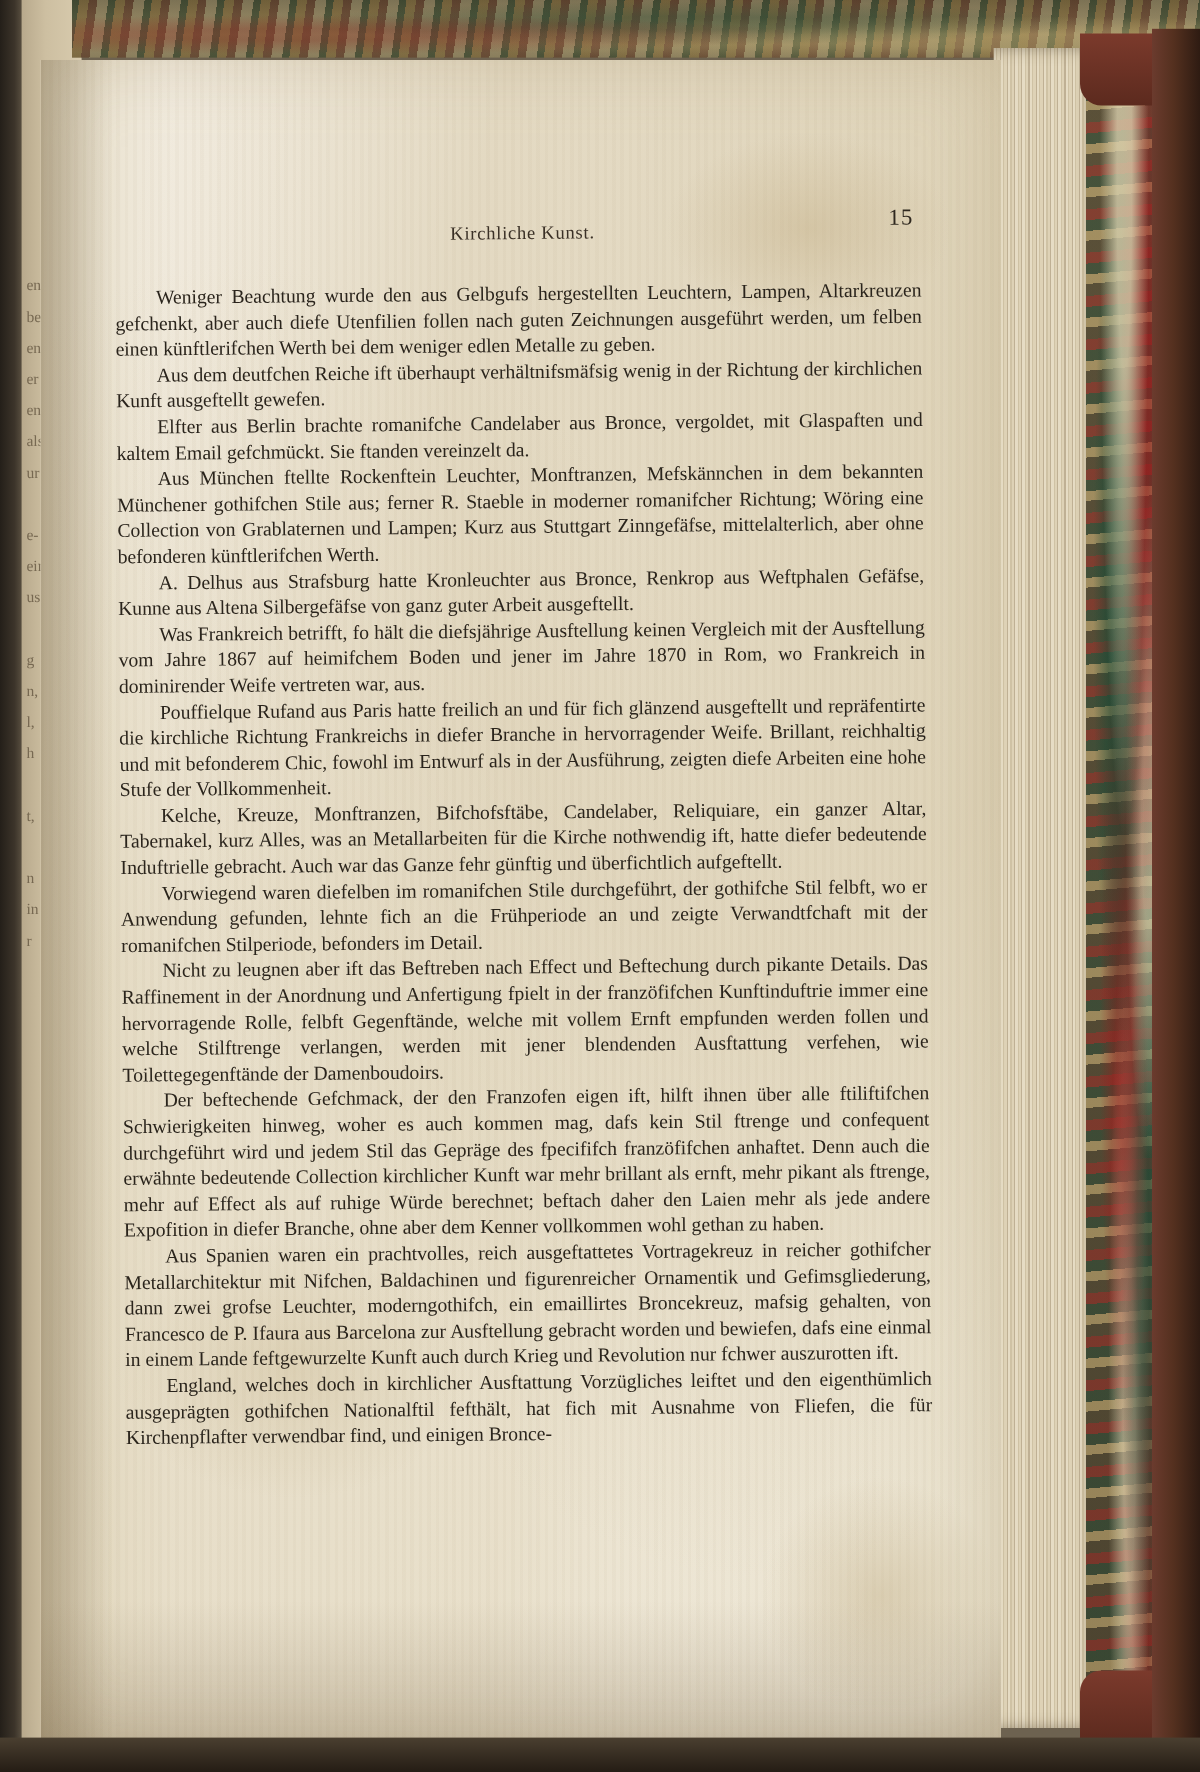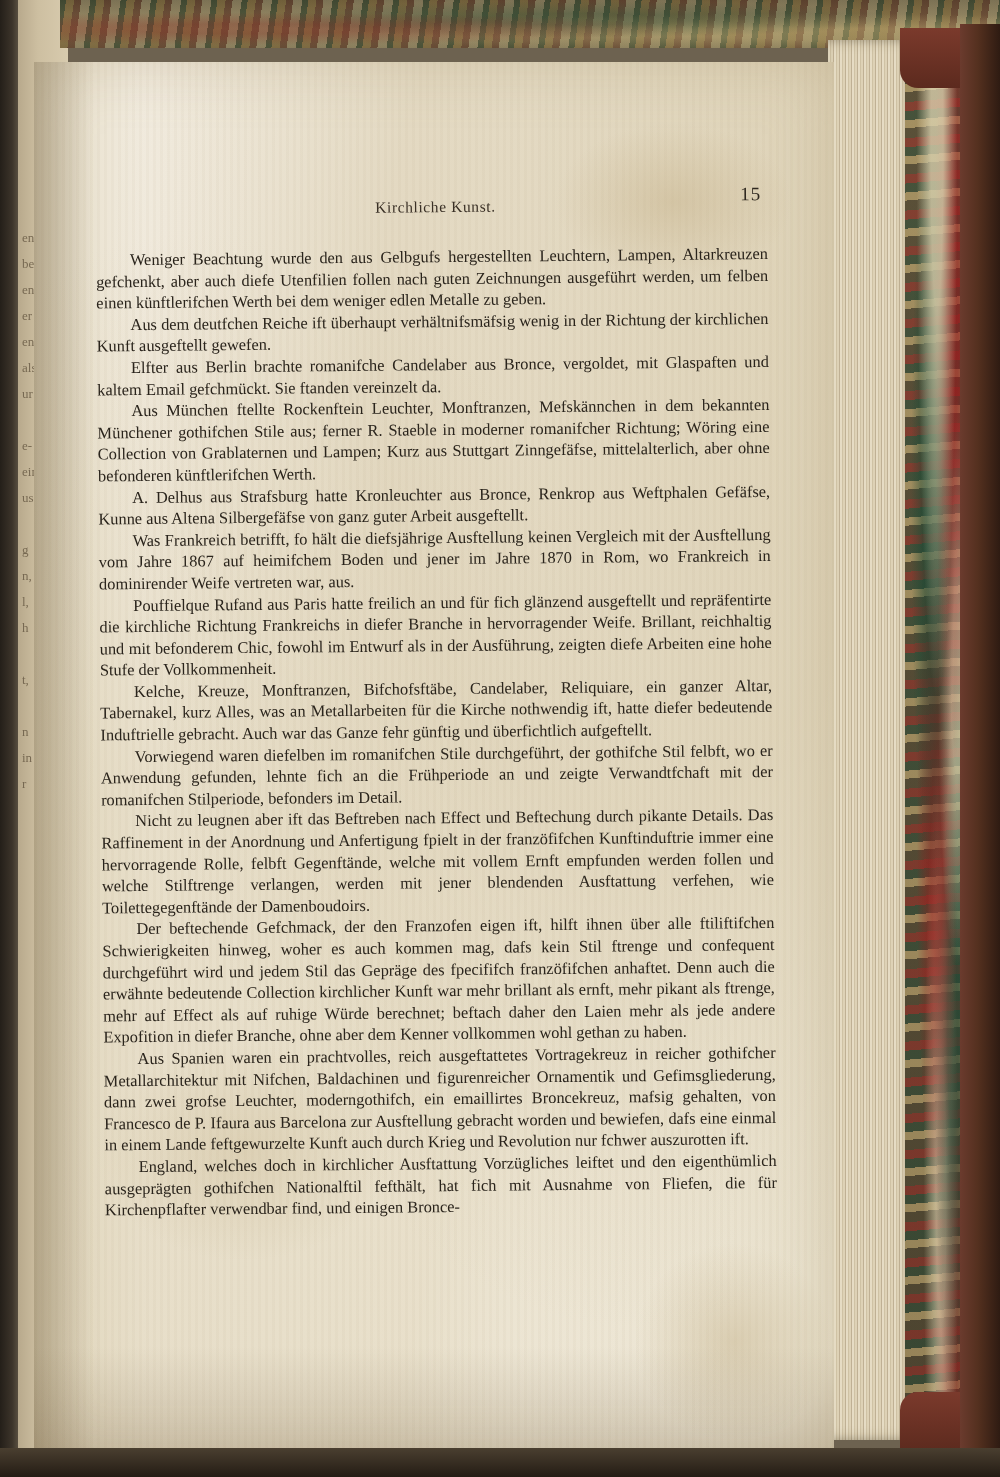--- a/index.html
+++ b/index.html
@@ -110,21 +110,21 @@
     left: 900px;
     width: 100px; height: 60px;
     background: linear-gradient(to bottom, #7b3a2c, #5c2a1e);
   }
   .leather-corner.top { top: 28px; border-radius: 0 0 0 18px; }
   .leather-corner.bottom { top: 1392px; border-radius: 18px 0 0 0; }
 
   
   .page {
     position: absolute;
-    left: 34px; top: 62px;
+    left: 34px; top: 50px;
     width: 800px; height: 1404px;
     background: #efe8d6;
     background-image:
       radial-gradient(ellipse at 75% 20%, rgba(214,200,168,.55) 0 30%, transparent 62%),
       radial-gradient(ellipse at 20% 80%, rgba(221,209,179,.5) 0 26%, transparent 60%),
       linear-gradient(to right, #e4dbc4 0%, #f2ece0 14%, #f4efe3 60%, #e8e0cb 100%);
     box-shadow: inset 0 0 60px rgba(170,150,110,.35);
   }
   .page-grain {
     position: absolute; inset: 0;

